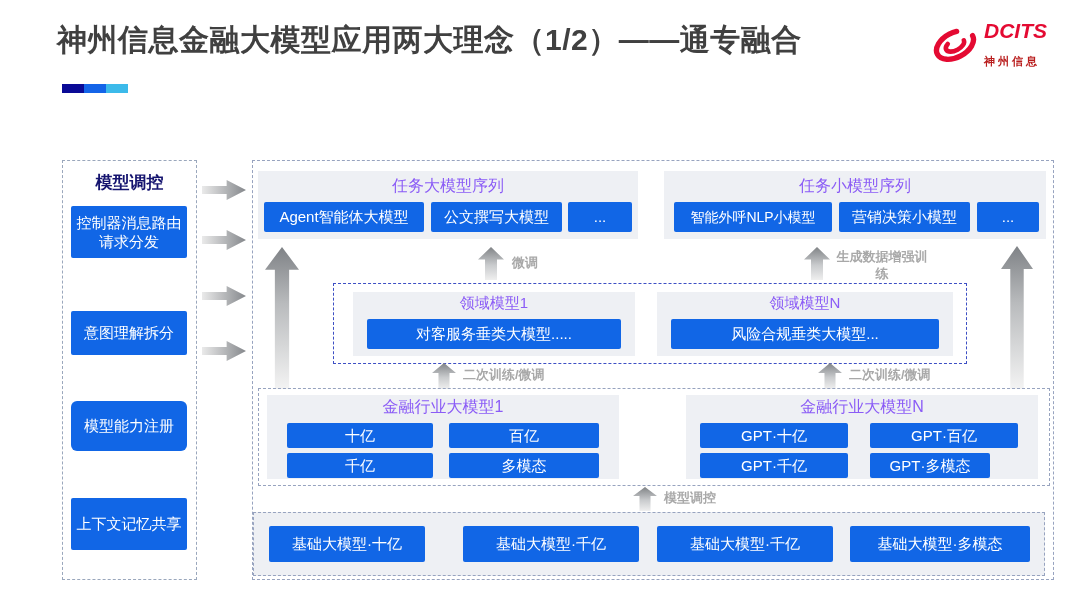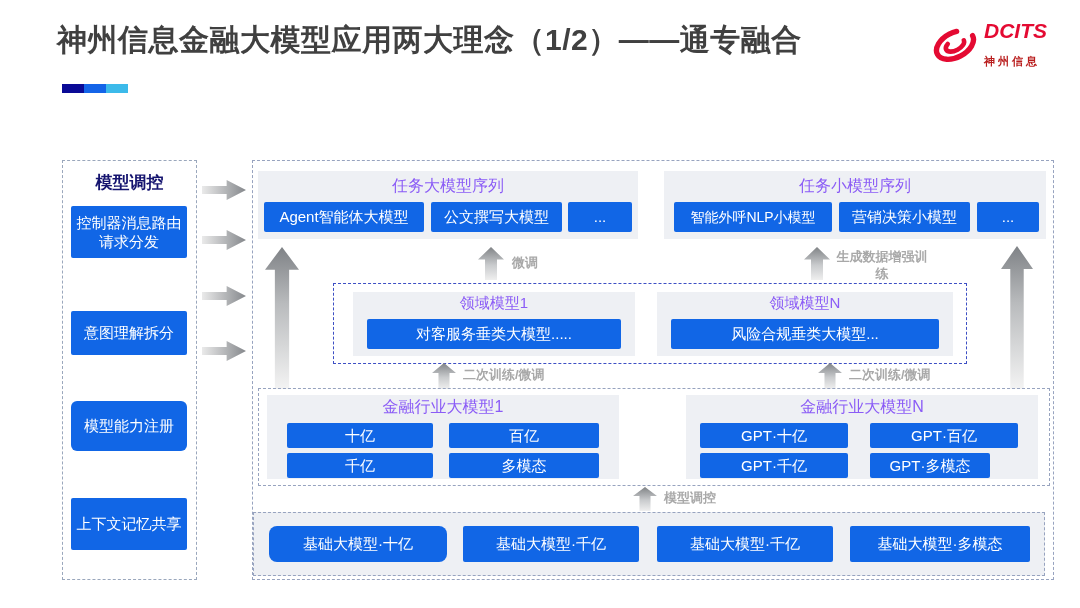--- a/index.html
+++ b/index.html
@@ -130,19 +130,19 @@
       <div class="btn-blue" style="left:184px;top:28px;width:148px;height:25px;">GPT·百亿</div>
       <div class="btn-blue" style="left:14px;top:58px;width:148px;height:25px;">GPT·千亿</div>
       <div class="btn-blue" style="left:184px;top:58px;width:120px;height:25px;">GPT·多模态</div>
     </div>
   </div>
 
   <div class="arrow-up-sm" style="left:633px;top:487px;width:24px;height:24px;"></div>
   <div class="lbl-gray" style="left:664px;top:489px;">模型调控</div>
 
   <div class="base-box">
-    <div class="btn-blue" style="left:15px;top:13px;width:178px;height:36px;border-radius:8px;">基础大模型·十亿</div>
+    <div class="btn-blue" style="left:15px;top:13px;width:156px;height:36px;">基础大模型·十亿</div>
     <div class="btn-blue" style="left:209px;top:13px;width:176px;height:36px;">基础大模型·千亿</div>
     <div class="btn-blue" style="left:403px;top:13px;width:176px;height:36px;">基础大模型·千亿</div>
     <div class="btn-blue" style="left:596px;top:13px;width:180px;height:36px;">基础大模型·多模态</div>
   </div>
 
 </div>
 
 </body></html>

